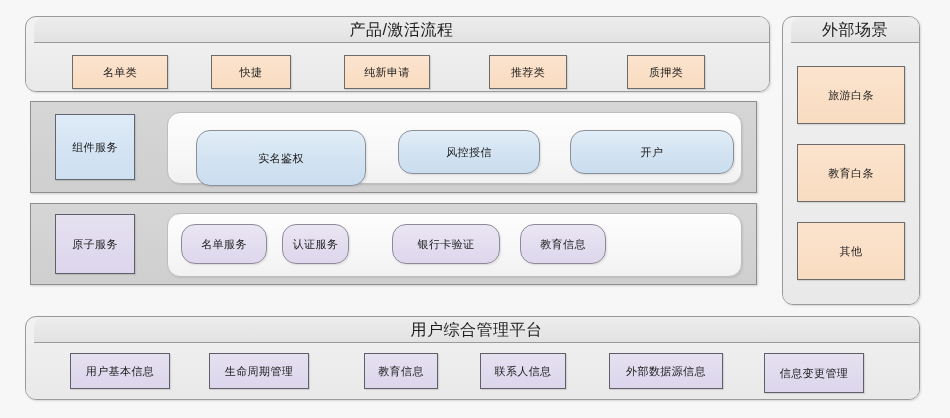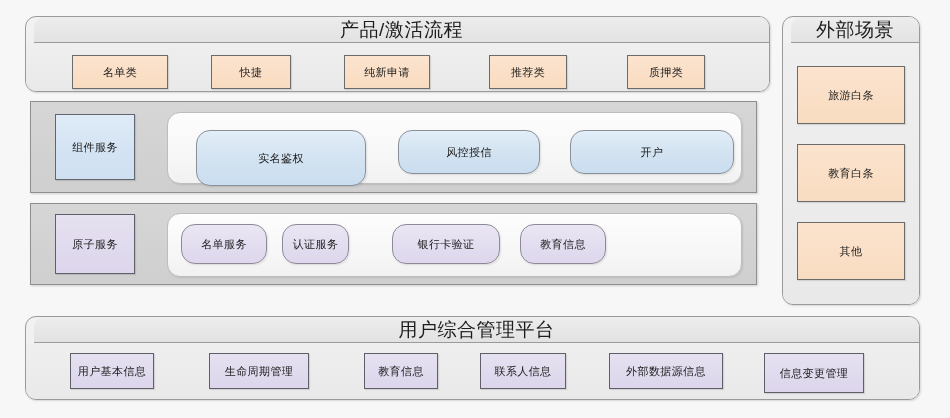--- a/index.html
+++ b/index.html
@@ -31,21 +31,21 @@
     box-shadow: 1px 1px 2px rgba(0,0,0,0.13);
   }
   .panel-title {
     position: absolute;
     left: 8px;
     top: 0;
     right: 0;
     height: 25px;
     line-height: 25px;
     text-align: center;
-    font-size: 19px;
+    font-size: 16px;
     color: #1c1c1c;
     border-bottom: 1px solid #9a9a9a;
     border-radius: 10px 10px 0 0;
     background: linear-gradient(to bottom, #ededed 0%, #e2e2e2 100%);
     letter-spacing: 0.5px;
   }
   .panel-body {
     position: absolute;
     left: 0;
     right: 0;
@@ -189,21 +189,21 @@
   </div>
   <div class="box box-orange" style="left:797px; top:222px; width:108px; height:58px;">
     <span>其他</span>
   </div>
 
   <div class="panel" style="left:25px; top:316px; width:895px; height:84px;">
     <div class="panel-title">用户综合管理平台</div>
     <div class="panel-body"></div>
   </div>
 
-  <div class="box box-purple" style="left:70px; top:353px; width:84px; height:36px;text-align:right;">
+  <div class="box box-purple" style="left:70px; top:353px; width:100px; height:36px;text-align:right;">
     <span>用户基本信息</span>
   </div>
   <div class="box box-purple" style="left:209px; top:353px; width:100px; height:36px;">
     <span>生命周期管理</span>
   </div>
   <div class="box box-purple" style="left:364px; top:353px; width:74px; height:36px;">
     <span>教育信息</span>
   </div>
   <div class="box box-purple" style="left:480px; top:353px; width:86px; height:36px;">
     <span>联系人信息</span>

